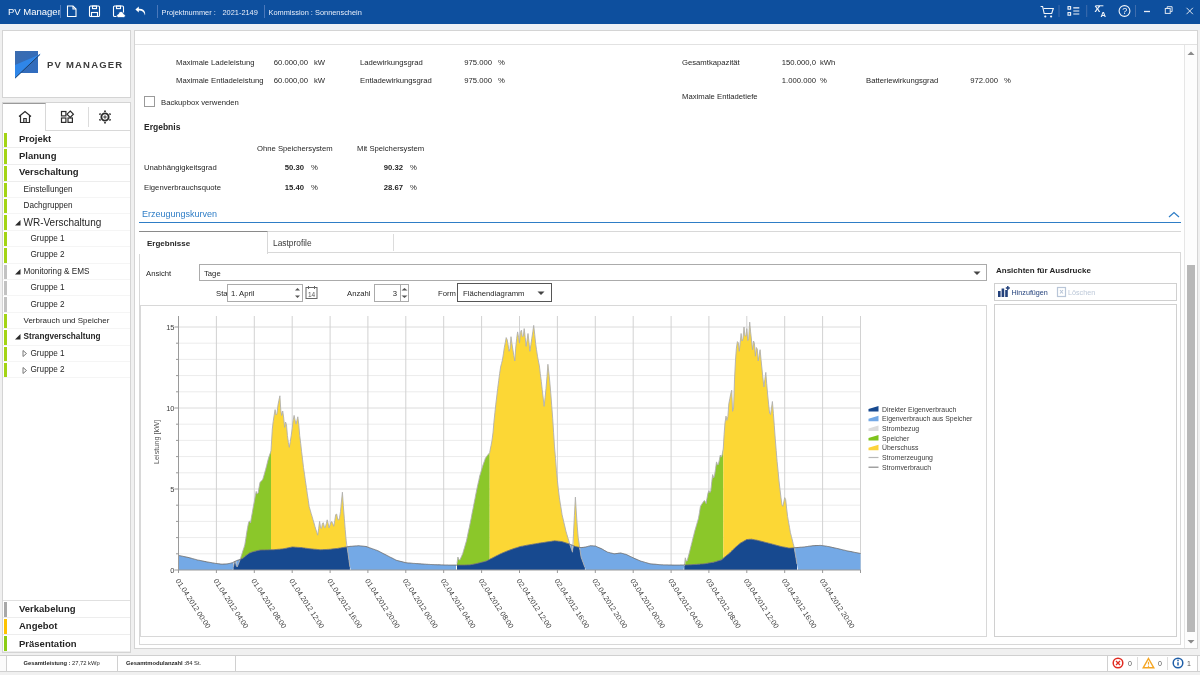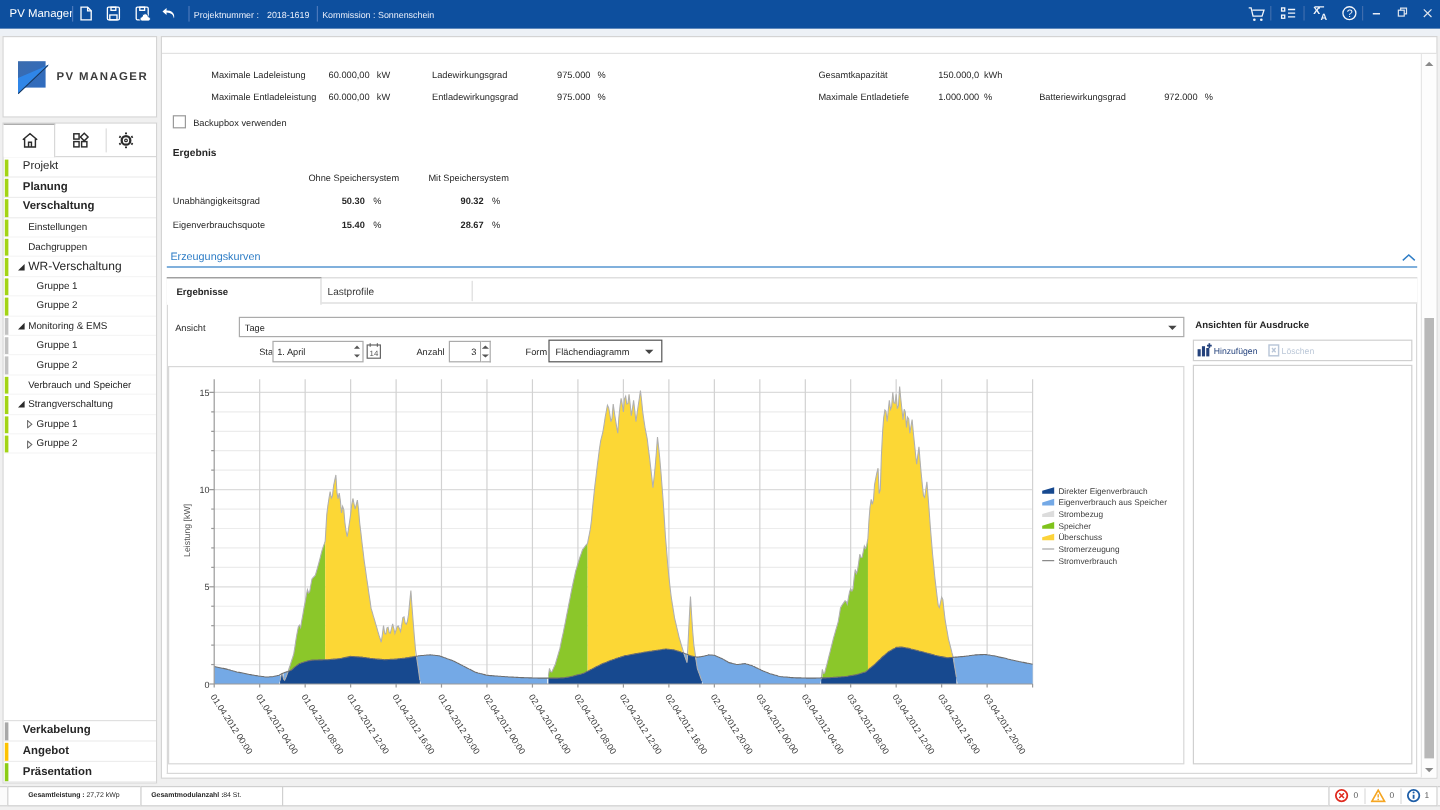--- a/index.html
+++ b/index.html
@@ -27,21 +27,21 @@
     <rect x="26.5" y="1" width="4" height="2.6"></rect>
     <rect x="25.5" y="7.5" width="6" height="4"></rect>
     <rect x="47.5" y="1" width="10" height="10.5" rx="1"></rect>
     <rect x="50.5" y="1" width="4" height="2.6"></rect>
   </g>
   <path d="M52.4,9 a2.6,2.6 0 0 1 5.2,0 a1.8,1.8 0 0 1 0,3.6 h-5.2 a1.8,1.8 0 0 1 0,-3.6 z" fill="#fff" stroke="#0d4f9e" stroke-width="0.8"></path>
   <path d="M72.8,1.6 l-3.4,3 3.4,3 v-2.2 c3.6,0.1 5.6,1.7 6.1,4.8 0.4,0.6 1.6-6.8-6.1-6.4 z" fill="#fff"></path>
 </svg>
 <div class="abs" style="left:156.5px;top:5px;width:1px;height:13px;background:#4a78bb"></div>
 <div class="abs" style="left:161.5px;top:7.5px;font-size:7.4px;color:#e8eefa">Projektnummer :</div>
-<div class="abs" style="left:222.5px;top:7.5px;font-size:7.4px;color:#e8eefa">2018-1619</div>
+<div class="abs" style="left:222.5px;top:7.5px;font-size:7.4px;color:#e8eefa">2021-2149</div>
 <div class="abs" style="left:263.5px;top:5px;width:1px;height:13px;background:#4a78bb"></div>
 <div class="abs" style="left:268.5px;top:7.5px;font-size:7.4px;color:#e8eefa">Kommission :</div>
 <div class="abs" style="left:315px;top:7.5px;font-size:7.4px;color:#e8eefa">Sonnenschein</div>
 
 <svg class="abs" style="left:1038px;top:3px" width="160" height="18" viewBox="0 0 160 18">
   <g stroke="#f2f5fa" fill="none" stroke-width="1.1">
     <path d="M2.6,3.5 h2 l1.6,7 h7.5 l1.6,-5 h-9.5"></path>
     <circle cx="7.3" cy="13.5" r="1.1" fill="#f2f5fa" stroke="none"></circle>
     <circle cx="13.1" cy="13.5" r="1.1" fill="#f2f5fa" stroke="none"></circle>
     <rect x="30" y="3.6" width="2.6" height="2.6"></rect>
@@ -97,21 +97,21 @@
   <g fill="none" stroke="#2b2b2b">
     <circle cx="87" cy="7" r="3.6" stroke-width="1.9"></circle>
     <circle cx="87" cy="7" r="1.1" stroke-width="1"></circle>
     <g stroke-width="1.7">
       <path d="M87,1.9 v-1.4 M87,12.1 v1.4 M91.4,4.45 l1.2,-0.7 M82.6,9.55 l-1.2,0.7 M91.4,9.55 l1.2,0.7 M82.6,4.45 l-1.2,-0.7"></path>
     </g>
   </g>
 </svg>
 <div class="abs" style="left:3px;top:131.5px;width:127px;height:16.7px;border-bottom:1px solid #ededed"></div>
 <div class="abs" style="left:3.5px;top:132.5px;width:3.5px;height:14.7px;background:#a3d414"></div>
-<div class="lbl" style="left:19px;top:134.0px;font-size:9.5px;font-weight:normal">Projekt</div>
+<div class="lbl" style="left:19px;top:134.0px;font-size:9.5px;font-weight:bold">Projekt</div>
 <div class="abs" style="left:3px;top:148.2px;width:127px;height:16.7px;border-bottom:1px solid #ededed"></div>
 <div class="abs" style="left:3.5px;top:149.2px;width:3.5px;height:14.7px;background:#a3d414"></div>
 <div class="lbl" style="left:19px;top:150.7px;font-size:9.5px;font-weight:bold">Planung</div>
 <div class="abs" style="left:3px;top:164.9px;width:127px;height:16.7px;border-bottom:1px solid #ededed"></div>
 <div class="abs" style="left:3.5px;top:165.9px;width:3.5px;height:14.7px;background:#a3d414"></div>
 <div class="lbl" style="left:19px;top:167.4px;font-size:9.5px;font-weight:bold">Verschaltung</div>
 <div class="abs" style="left:3px;top:181.6px;width:127px;height:16.4px;border-bottom:1px solid #f5f5f5"></div>
 <div class="abs" style="left:3.5px;top:182.6px;width:3.5px;height:14.4px;background:#a3d414"></div>
 <div class="lbl" style="left:23.5px;top:184.7px;font-size:8.2px;font-weight:normal">Einstellungen</div>
 <div class="abs" style="left:3px;top:198.0px;width:127px;height:16.4px;border-bottom:1px solid #f5f5f5"></div>
@@ -139,21 +139,21 @@
 <div class="abs" style="left:3.5px;top:281.0px;width:3.5px;height:14.4px;background:#c2c2c2"></div>
 <div class="lbl" style="left:30.5px;top:283.1px;font-size:8.2px;font-weight:normal">Gruppe 1</div>
 <div class="abs" style="left:3px;top:296.4px;width:127px;height:16.4px;border-bottom:1px solid #f5f5f5"></div>
 <div class="abs" style="left:3.5px;top:297.4px;width:3.5px;height:14.4px;background:#c2c2c2"></div>
 <div class="lbl" style="left:30.5px;top:299.5px;font-size:8.2px;font-weight:normal">Gruppe 2</div>
 <div class="abs" style="left:3px;top:312.8px;width:127px;height:16.4px;border-bottom:1px solid #f5f5f5"></div>
 <div class="abs" style="left:3.5px;top:313.8px;width:3.5px;height:14.4px;background:#a3d414"></div>
 <div class="lbl" style="left:23.5px;top:316.0px;font-size:8px;font-weight:normal">Verbrauch und Speicher</div>
 <div class="abs" style="left:3px;top:329.2px;width:127px;height:16.4px;border-bottom:1px solid #f5f5f5"></div>
 <div class="abs" style="left:3.5px;top:330.2px;width:3.5px;height:14.4px;background:#a3d414"></div>
-<div class="lbl" style="left:23.5px;top:332.3px;font-size:8.2px;font-weight:normal">Strangverschaltung</div>
+<div class="lbl" style="left:23.5px;top:332.3px;font-size:8.2px;font-weight:bold">Strangverschaltung</div>
 <svg class="abs" style="left:15px;top:334.4px" width="6" height="6">
     <path d="M5.5,0 V5.5 H0 Z" fill="#2b2b2b"></path>
   </svg>
 <div class="abs" style="left:3px;top:345.6px;width:127px;height:16.4px;border-bottom:1px solid #f5f5f5"></div>
 <div class="abs" style="left:3.5px;top:346.6px;width:3.5px;height:14.4px;background:#a3d414"></div>
 <div class="lbl" style="left:30.5px;top:348.7px;font-size:8.2px;font-weight:normal">Gruppe 1</div>
 <svg class="abs" style="left:22px;top:350.1px" width="6" height="7">
     <path d="M1,0.5 L4.5,3.5 L1,6.5 Z" fill="none" stroke="#6b6b6b" stroke-width="0.9"></path>
   </svg>
 <div class="abs" style="left:3px;top:362.0px;width:127px;height:16.4px;border-bottom:1px solid #f5f5f5"></div>
@@ -195,21 +195,21 @@
 <div class="lbl" style="left:682px;top:58px">Gesamtkapazität</div>
 <div class="num" style="left:716px;top:58px;width:100px">150.000,0</div>
 <div class="lbl" style="left:820px;top:58px">kWh</div>
 
 <div class="lbl" style="left:176px;top:76px">Maximale Entladeleistung</div>
 <div class="num" style="left:208px;top:76px;width:100px">60.000,00</div>
 <div class="lbl" style="left:314px;top:76px">kW</div>
 <div class="lbl" style="left:360px;top:76px">Entladewirkungsgrad</div>
 <div class="num" style="left:392px;top:76px;width:100px">975.000</div>
 <div class="lbl" style="left:498px;top:76px">%</div>
-<div class="lbl" style="left:682px;top:76px">Maximale Entladetiefe</div>
+<div class="lbl" style="left:682px;top:92px">Maximale Entladetiefe</div>
 <div class="num" style="left:716px;top:76px;width:100px">1.000.000</div>
 <div class="lbl" style="left:820px;top:76px">%</div>
 <div class="lbl" style="left:866px;top:76px">Batteriewirkungsgrad</div>
 <div class="num" style="left:898px;top:76px;width:100px">972.000</div>
 <div class="lbl" style="left:1004px;top:76px">%</div>
 
 <div class="abs" style="left:144px;top:96px;width:11px;height:11px;border:1px solid #9a9a9a;background:#fff"></div>
 <div class="lbl" style="left:161px;top:98px">Backupbox verwenden</div>
 
 <div class="lbl bold" style="left:144px;top:123px;font-size:8.5px">Ergebnis</div>

